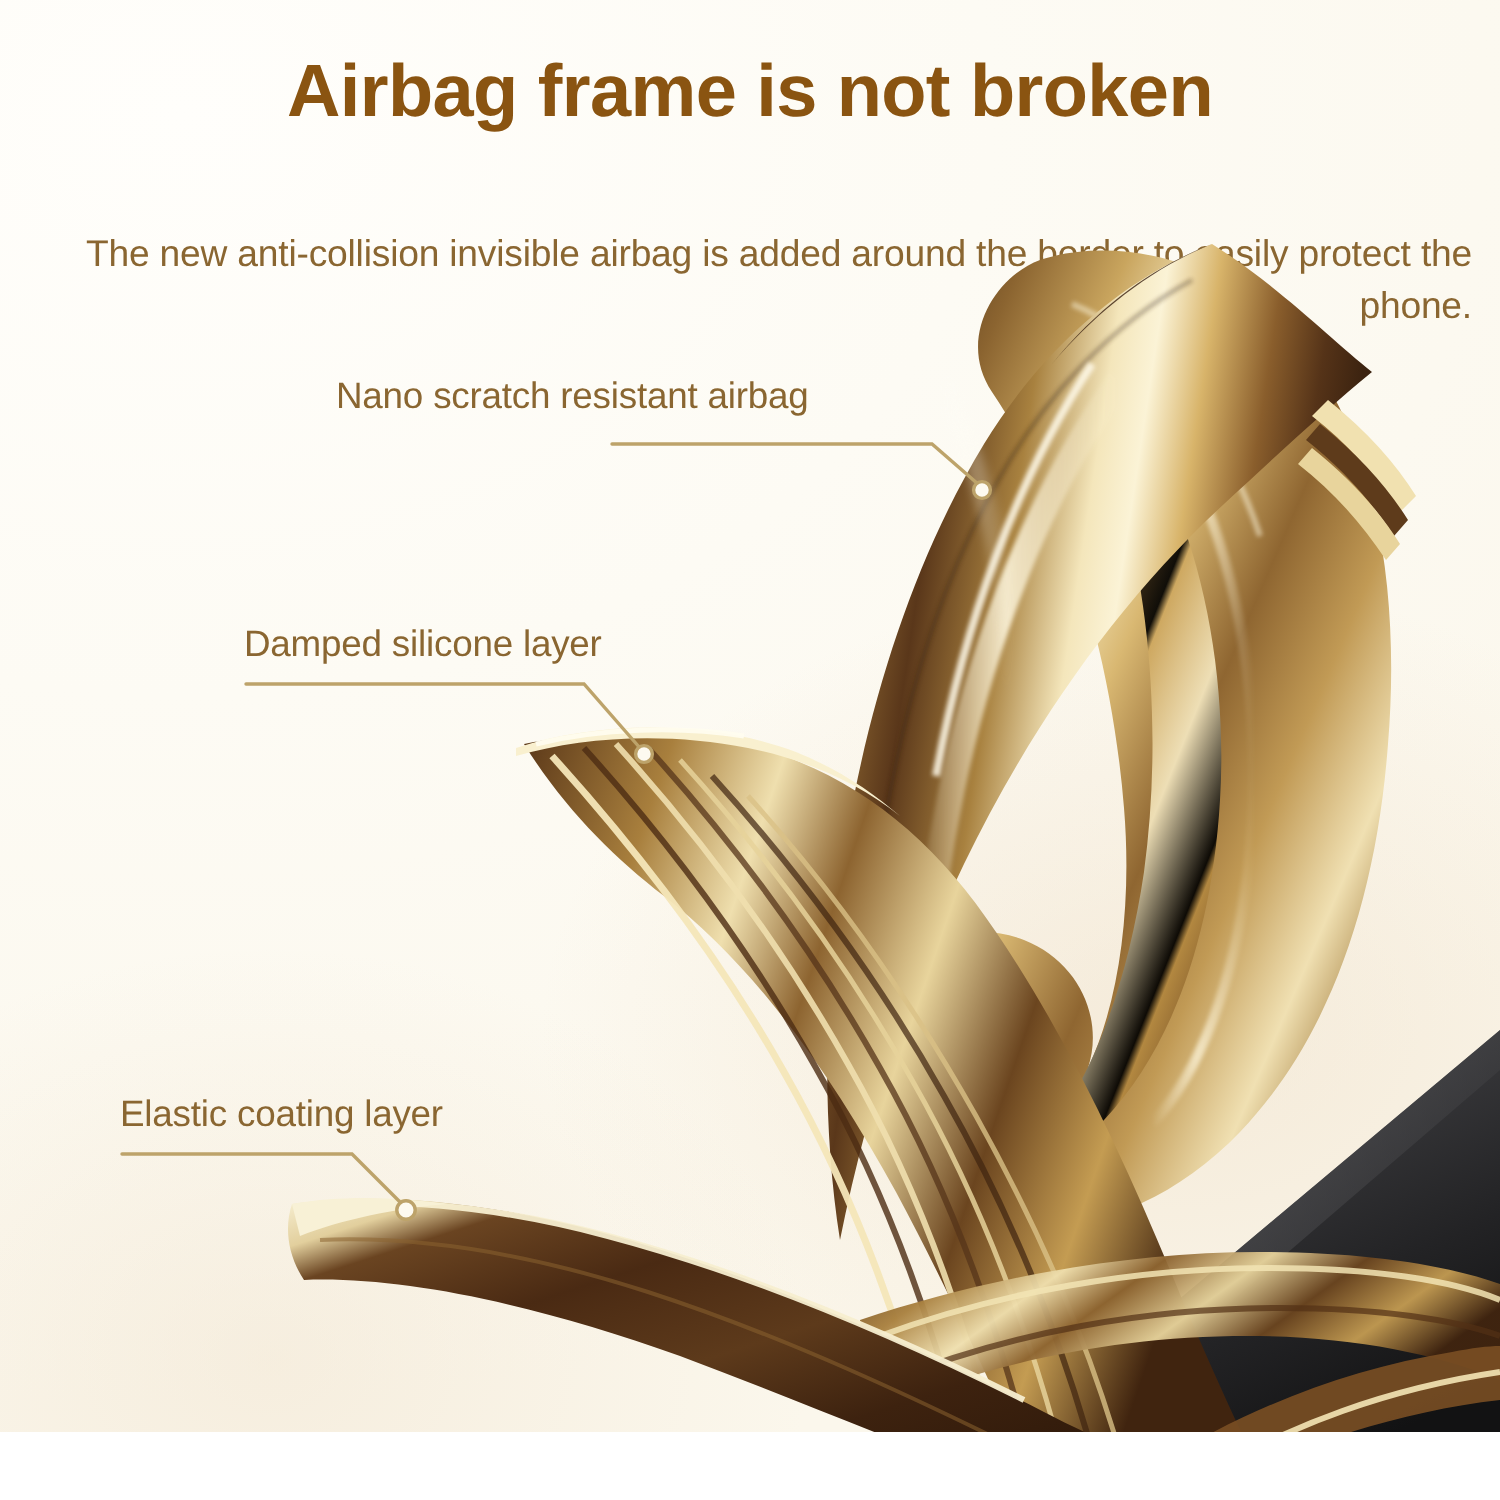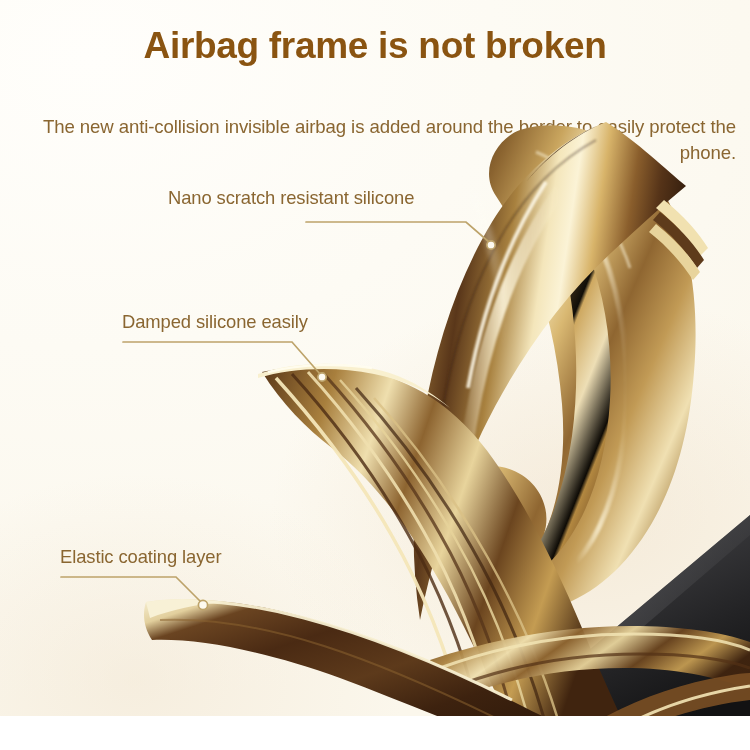--- a/index.html
+++ b/index.html
@@ -312,19 +312,19 @@
       <circle cx="491" cy="245" r="4.2"></circle>
       <circle cx="322" cy="377" r="4.2"></circle>
       <circle cx="203" cy="605" r="4.6"></circle>
     </g>
   </svg>
 
   <div class="title">Airbag frame is not broken</div>
 
   <div class="subtitle">The new anti-collision invisible airbag is added around the border to easily protect the phone.</div>
 
-  <div class="callout-label" id="label-nano">Nano scratch resistant silicone</div>
-
-  <div class="callout-label" id="label-damped">Damped silicone easily</div>
+  <div class="callout-label" id="label-nano">Nano scratch resistant airbag</div>
+
+  <div class="callout-label" id="label-damped">Damped silicone layer</div>
 
   <div class="callout-label" id="label-elastic">Elastic coating layer</div>
 
 </div>
 
 </body></html>

